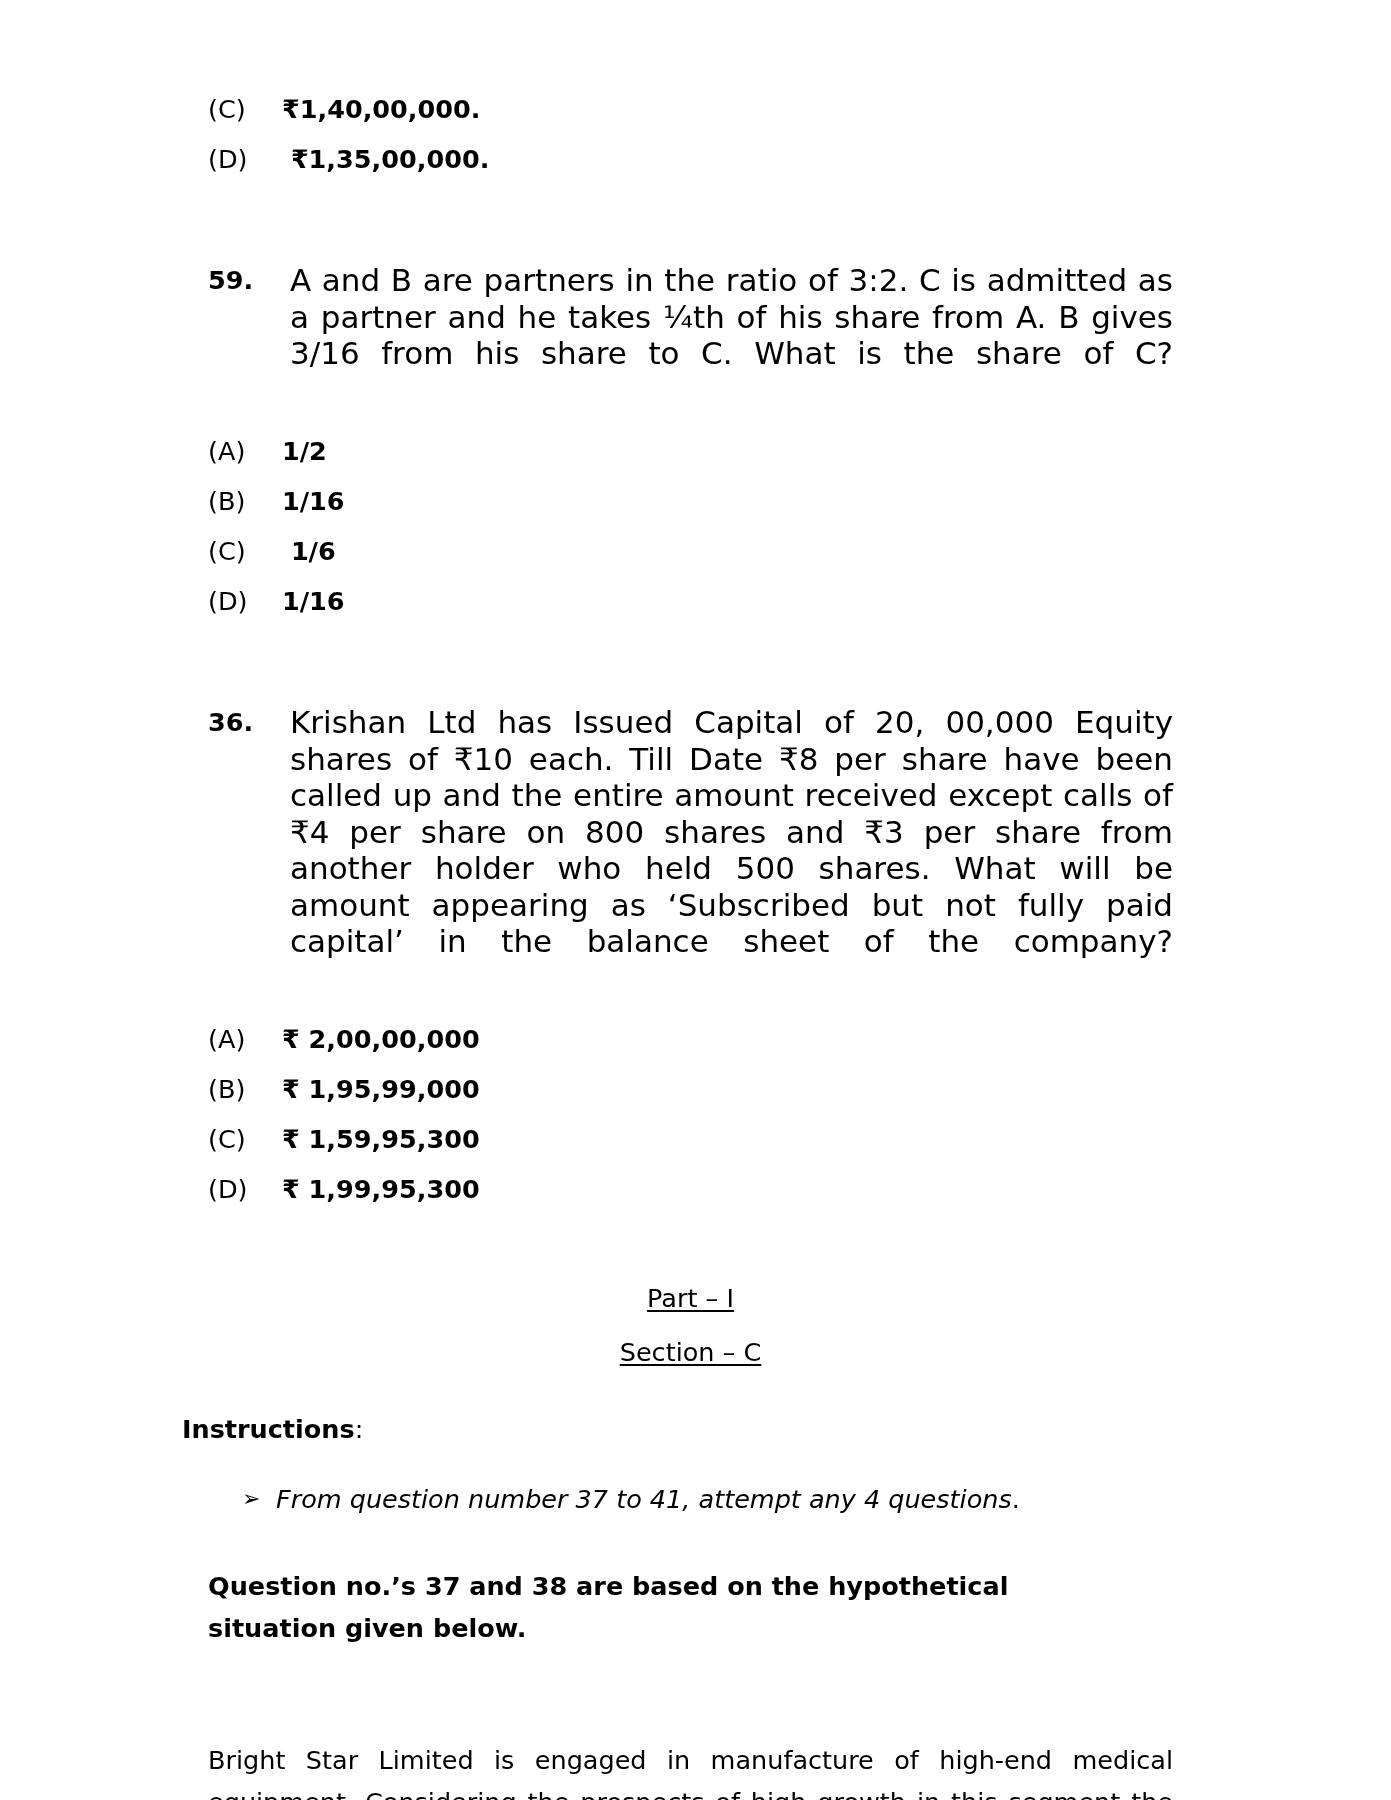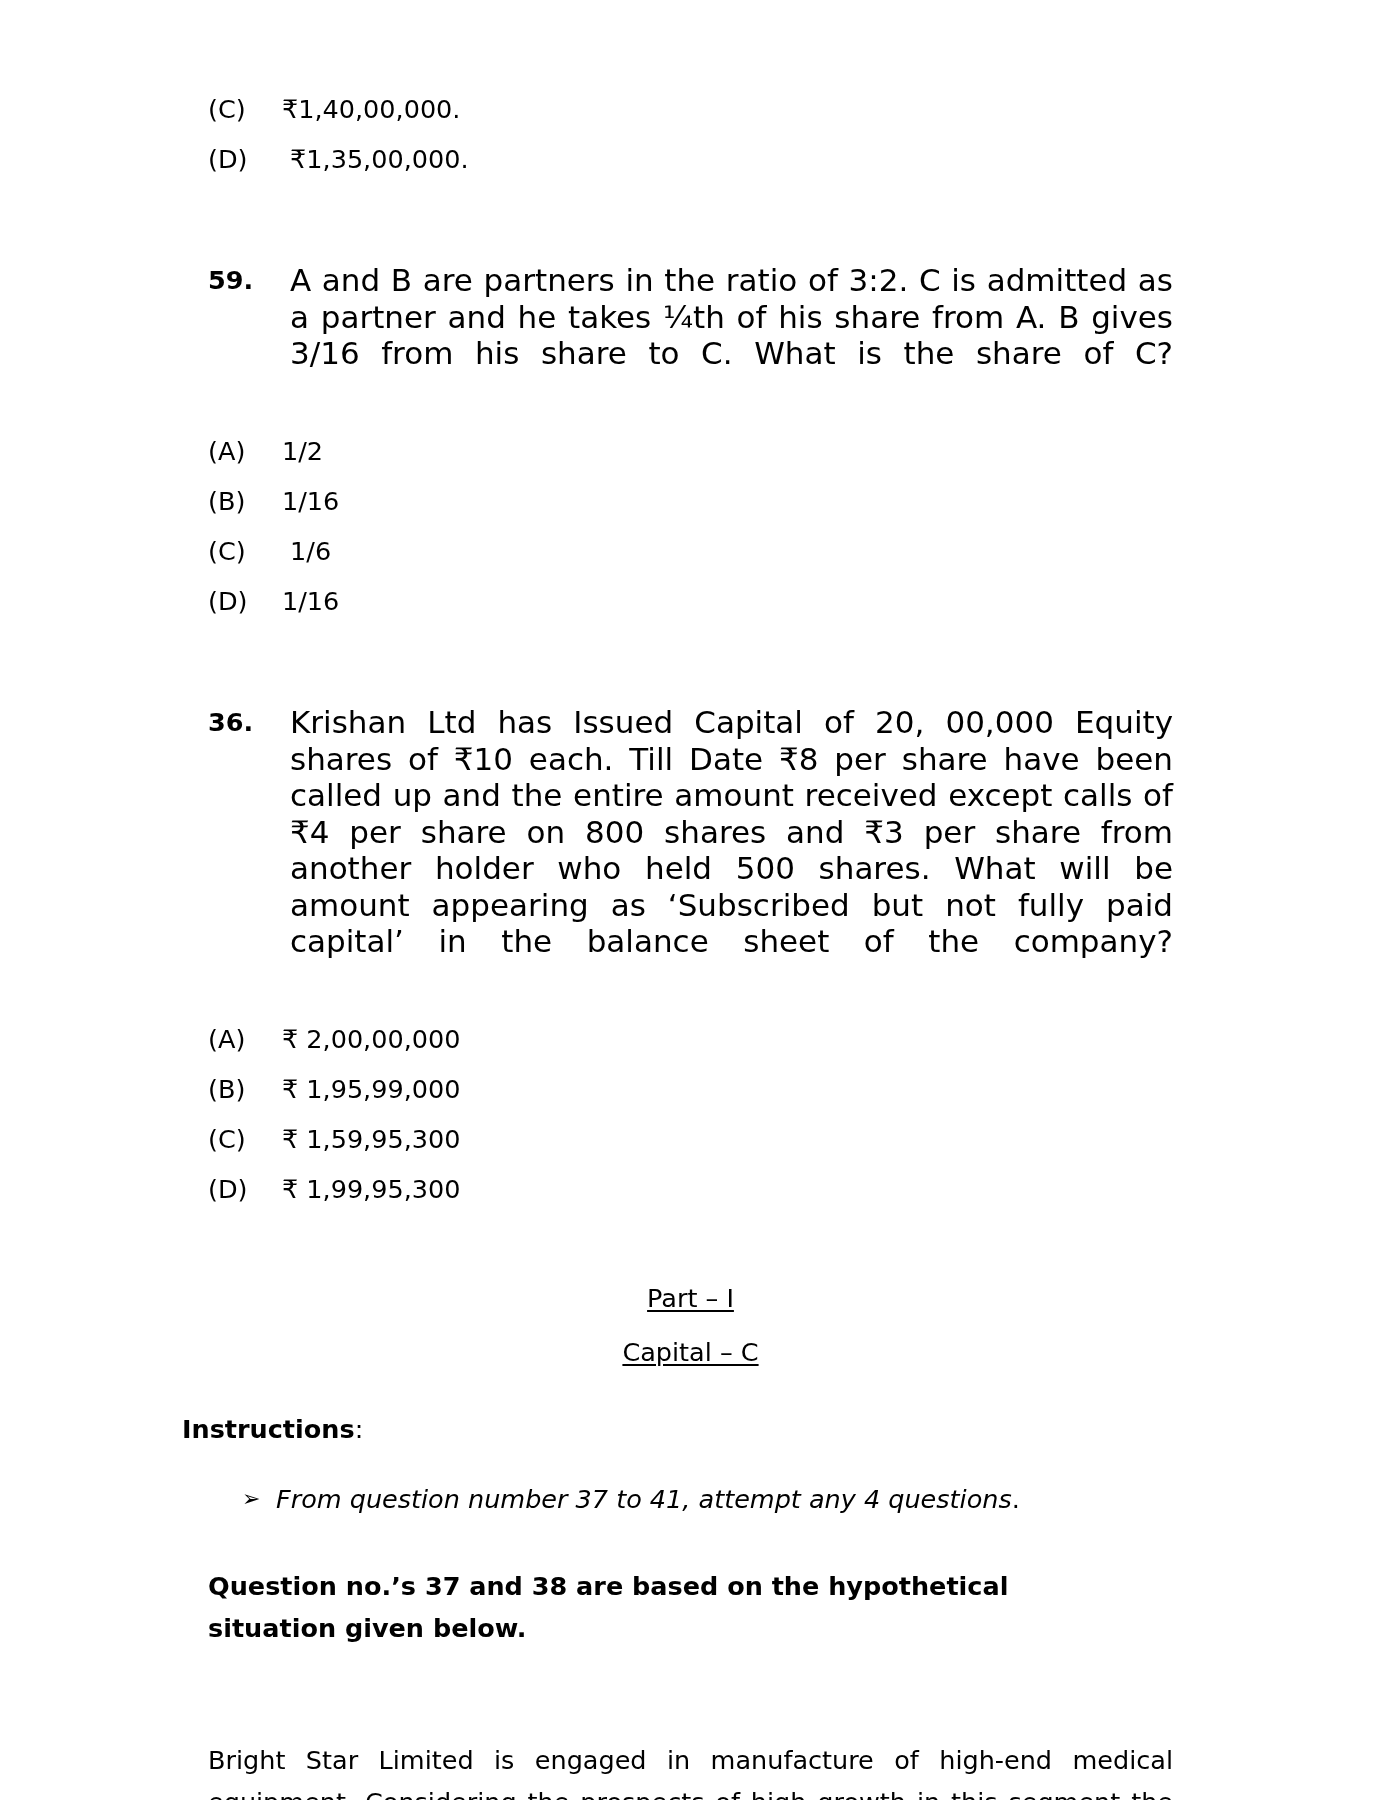--- a/index.html
+++ b/index.html
@@ -35,20 +35,21 @@
     line-height: 50px;
     letter-spacing: 0px;
   }
   .opt-label {
     width: 74px;
     flex: 0 0 74px;
     white-space: pre;
   }
   .opt-text {
     white-space: pre;
+    font-weight: bold;
   }
 
   
   .q-block {
     display: flex;
     align-items: flex-start;
   }
   .q-num {
     width: 74px;
     flex: 0 0 74px;
@@ -212,21 +213,21 @@
 
     <div class="sp-62"></div>
 
     <div class="center-head">
       <span>Part – I</span>
     </div>
 
     <div class="sp-10"></div>
 
     <div class="center-head">
-      <span>Capital – C</span>
+      <span>Section – C</span>
     </div>
 
     <div class="sp-10"></div>
 
     <div class="instr-head">
       <b>Instructions</b><span>:</span>
     </div>
 
     <div class="sp-26"></div>
 

